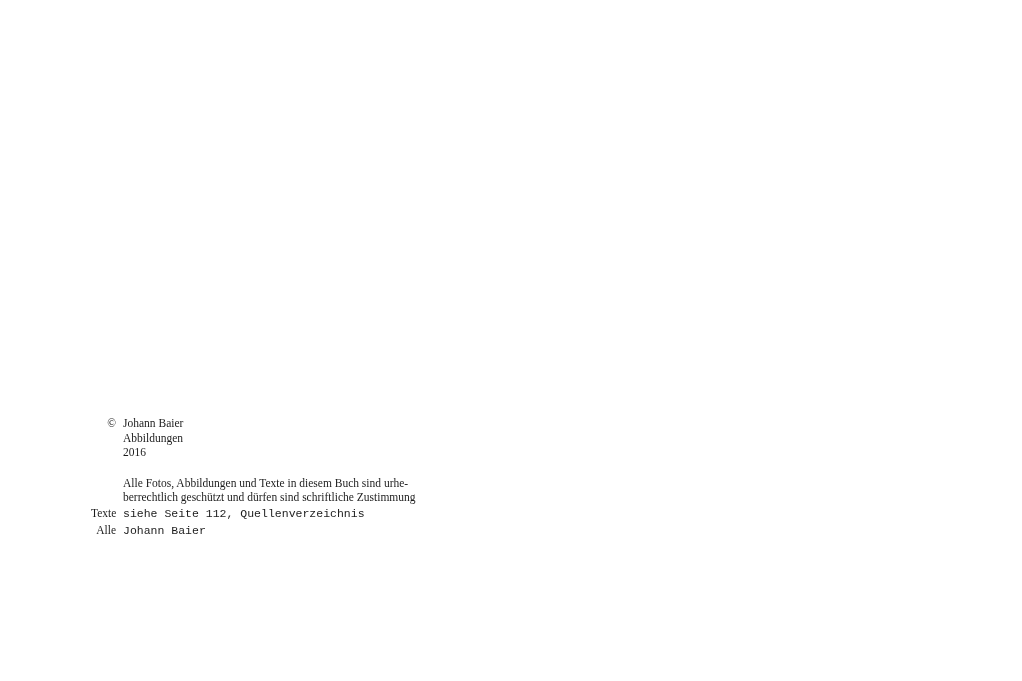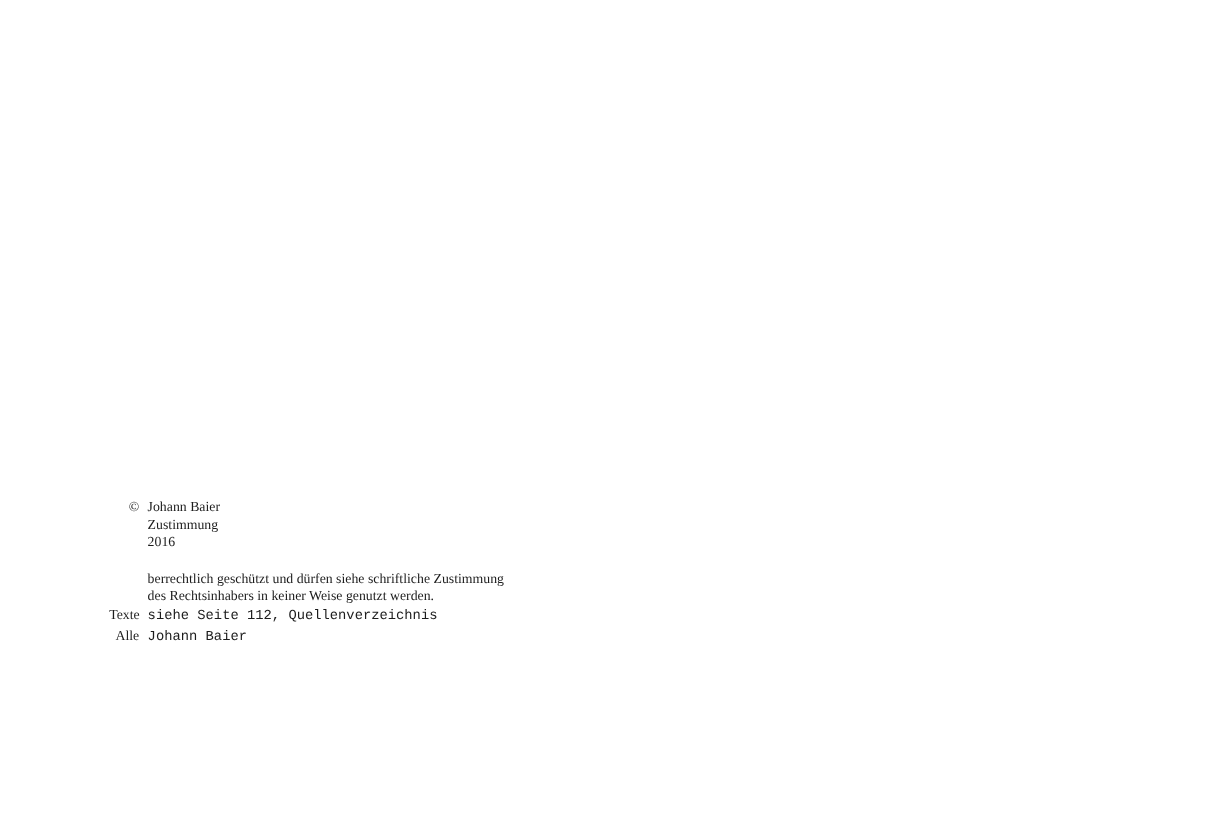--- a/index.html
+++ b/index.html
@@ -55,28 +55,28 @@
 </head>
 <body style="background: rgb(255, 255, 255);">
 
 <div class="page" style="background: rgb(255, 255, 255); color: rgb(28, 28, 28);">
   <div class="imprint">
 
     <div class="row copyright-row">
       <div class="label">©</div>
       <div class="content">
         <div class="line">Johann Baier</div>
-        <div class="line">Zustimmung</div>
+        <div class="line">Abbildungen</div>
         <div class="line">2016</div>
       </div>
     </div>
 
     <div class="notice">
-      <div class="line">berrechtlich geschützt und dürfen siehe schriftliche Zustimmung</div>
-      <div class="line">des Rechtsinhabers in keiner Weise genutzt werden.</div>
+      <div class="line">Alle Fotos, Abbildungen und Texte in diesem Buch sind urhe-</div>
+      <div class="line">berrechtlich geschützt und dürfen sind schriftliche Zustimmung</div>
     </div>
 
     <div class="credits">
       <div class="row credit-row">
         <div class="label">Texte</div>
         <div class="value">siehe Seite 112, Quellenverzeichnis</div>
       </div>
       <div class="row credit-row">
         <div class="label">Alle</div>
         <div class="value">Johann Baier</div>

